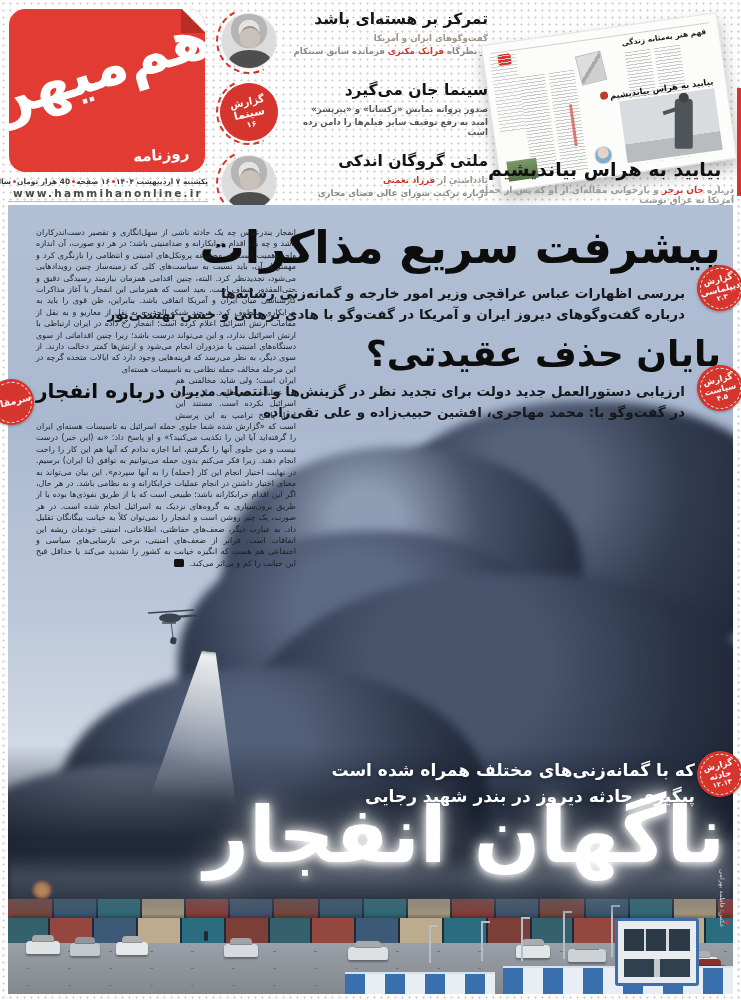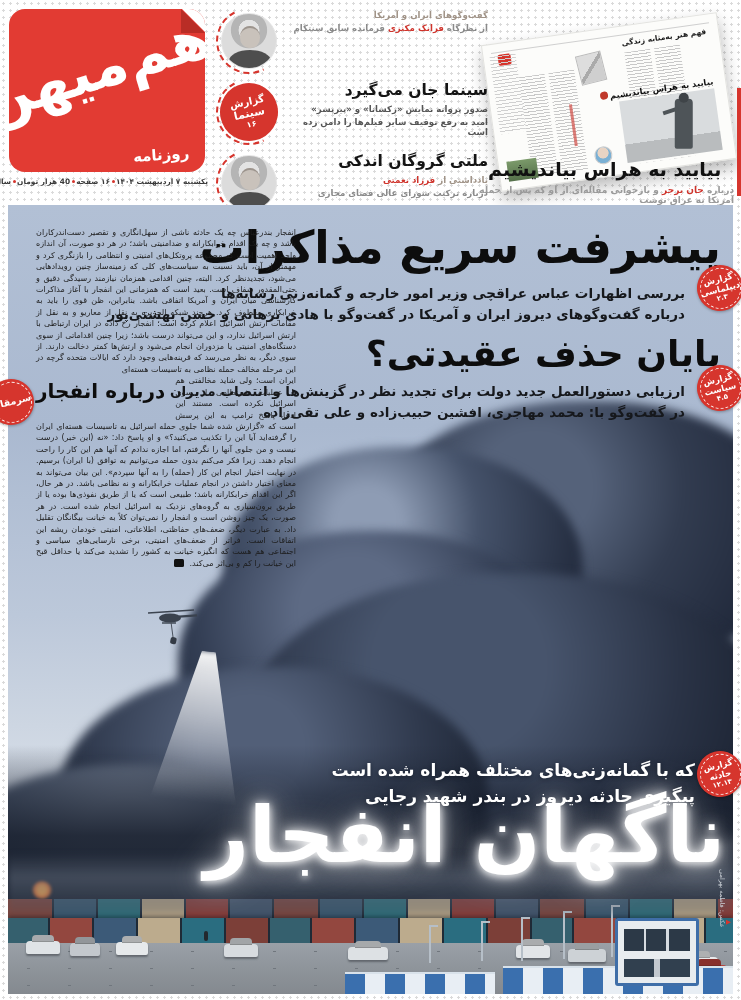--- a/index.html
+++ b/index.html
@@ -190,25 +190,27 @@
 
   <div class="logo-box">
     <div class="logo-cal">هم‌میهن</div>
     <div class="logo-sub">روزنامه</div>
     <span class="fold-flap"></span>
     <span class="fold-cut"></span>
   </div>
   <div class="dateline">
     <span>یکشنبه ۷ اردیبهشت ۱۴۰۴</span><span class="sep"></span><span>۱۶ صفحه</span><span class="sep"></span><span>40 هزار تومان</span><span class="sep"></span><span>سال چهارم</span>
   </div>
+  <div class="site-url">www.hammihanonline.ir</div>
 
   <div class="briefs">
 
     <div class="brief">
       <div class="brief-text">
+        <div class="brief-h">تمرکز بر هسته‌ای باشد</div>
         <div class="brief-s1">گفت‌وگوهای ایران و آمریکا</div>
         <div class="brief-s2"><span>از نظرگاه </span><span class="red-name">فرانک مکنزی</span><span> فرمانده سابق سنتکام</span></div>
       </div>
       <div class="media-wrap">
         <span class="portrait"></span>
         <span class="arc"></span>
       </div>
     </div>
 
     <div class="brief brief-dark">

